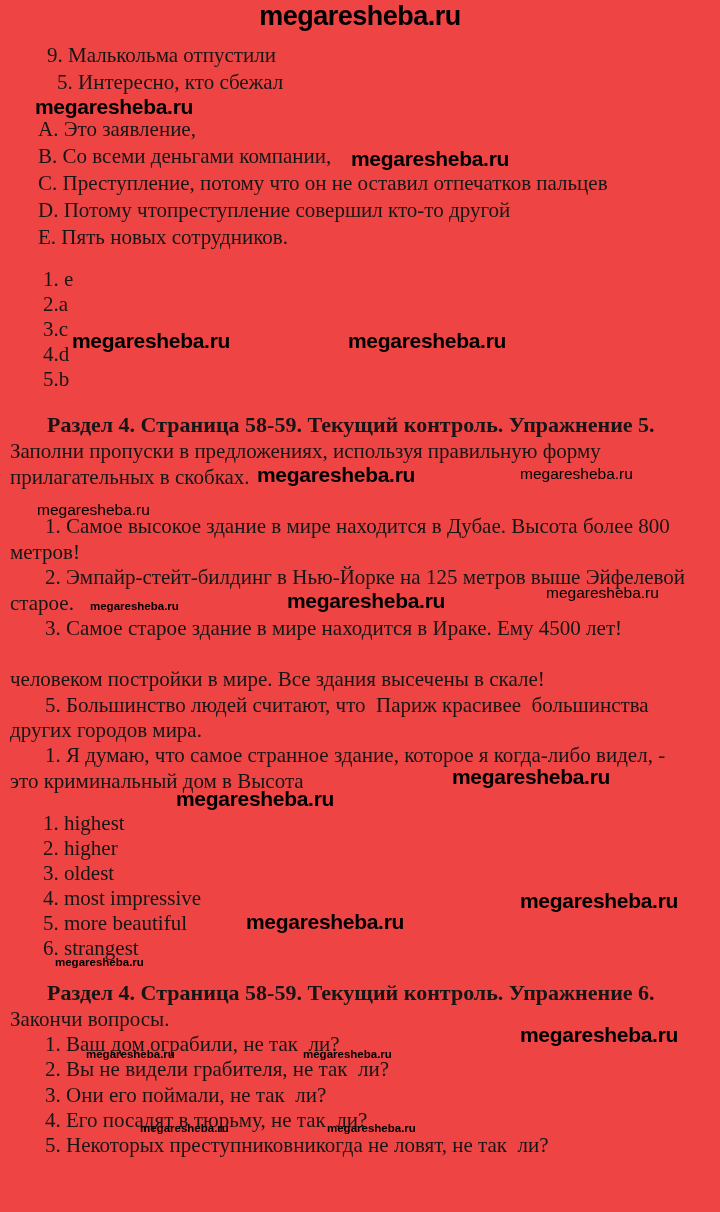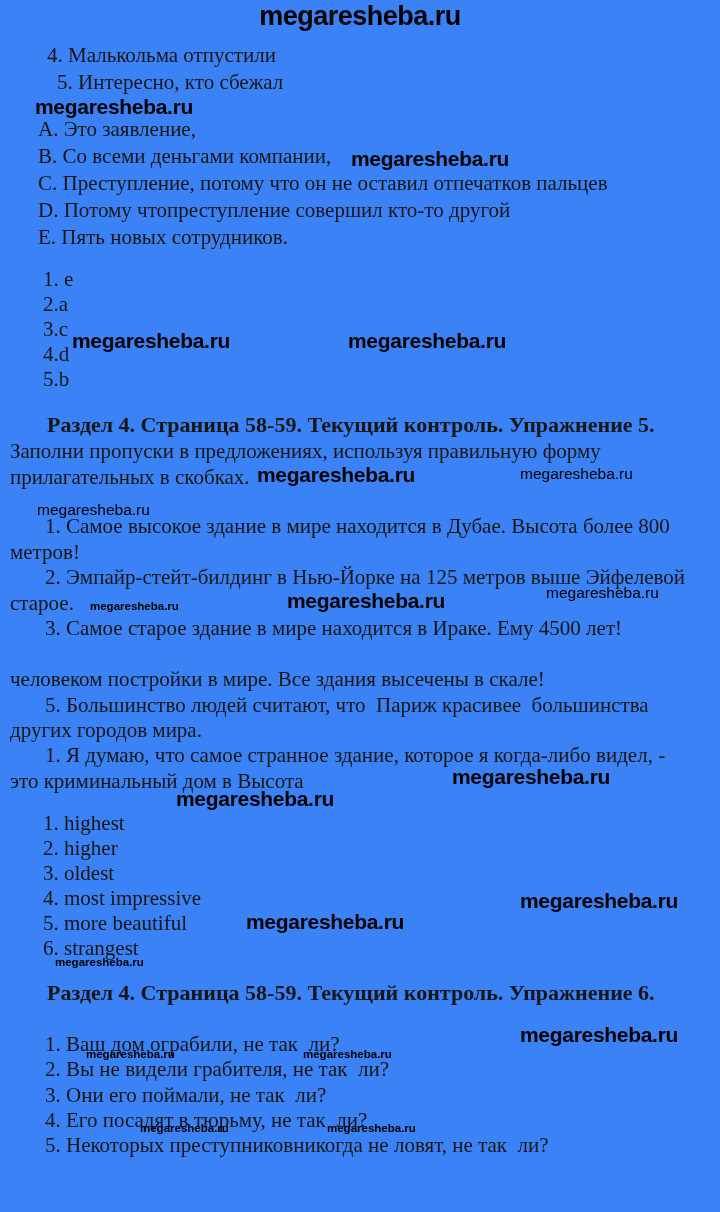--- a/index.html
+++ b/index.html
@@ -1,17 +1,17 @@
 <!DOCTYPE html>
 <html><head>
 <meta charset="utf-8">
 <style>
   html, body { margin:0; padding:0; background:#ffffff; }
   .page {
-    position:relative; width:720px; height:1212px; background:#3b82f6;
+    position:relative; width:720px; height:1212px; background:#ef4444;
     font-family:"Liberation Serif", serif; color:#161616; overflow:hidden;
   }
   .t  { position:absolute; font-size:21px; line-height:23px; white-space:pre; }
   .h  { position:absolute; font-size:22px; font-weight:bold; white-space:pre; }
   .wm, .wm-sm, .wm-rg, .site-top, .site-bottom {
     font-family:"Liberation Sans", sans-serif; color:#000000; white-space:pre;
   }
   .wm    { position:absolute; font-size:21px; font-weight:700; letter-spacing:-0.3px; }
   .wm-sm { position:absolute; font-size:11.5px; font-weight:700; }
   .wm-rg { position:absolute; font-size:15.5px; font-weight:400; }
@@ -24,21 +24,21 @@
     font-size:28px; font-weight:700;
   }
 </style>
 </head>
 <body>
 
 <div class="page">
 
   <div class="site-top">megaresheba.ru</div>
 
-  <div class="t" style="left:47px;top:44px">4. Малькольма отпустили</div>
+  <div class="t" style="left:47px;top:44px">9. Малькольма отпустили</div>
   <div class="t" style="left:57px;top:71px">5. Интересно, кто сбежал</div>
 
   <div class="wm" style="left:35px;top:95px">megaresheba.ru</div>
 
   <div class="t" style="left:38px;top:118px">A. Это заявление,</div>
   <div class="t" style="left:38px;top:145px">B. Со всеми деньгами компании,</div>
   <div class="wm" style="left:351px;top:147px">megaresheba.ru</div>
   <div class="t" style="left:38px;top:172px">C. Преступление, потому что он не оставил отпечатков пальцев</div>
   <div class="t" style="left:38px;top:199px">D. Потому чтопреступление совершил кто-то другой</div>
   <div class="t" style="left:38px;top:226px">E. Пять новых сотрудников.</div>
@@ -78,20 +78,21 @@
   <div class="t" style="left:43px;top:837px">2. higher</div>
   <div class="t" style="left:43px;top:862px">3. oldest</div>
   <div class="t" style="left:43px;top:887px">4. most impressive</div>
   <div class="wm" style="left:520px;top:889px">megaresheba.ru</div>
   <div class="t" style="left:43px;top:912px">5. more beautiful</div>
   <div class="wm" style="left:246px;top:910px">megaresheba.ru</div>
   <div class="t" style="left:43px;top:937px">6. strangest</div>
   <div class="wm-sm" style="left:55px;top:956px">megaresheba.ru</div>
 
   <div class="h" style="left:47px;top:980px">Раздел 4. Страница 58-59. Текущий контроль. Упражнение 6.</div>
+  <div class="t" style="left:10px;top:1008px">Закончи вопросы.</div>
   <div class="wm" style="left:520px;top:1023px">megaresheba.ru</div>
   <div class="t" style="left:45px;top:1033px">1. Ваш дом ограбили, не так  ли?</div>
   <div class="wm-sm" style="left:86px;top:1048px">megaresheba.ru</div>
   <div class="wm-sm" style="left:303px;top:1048px">megaresheba.ru</div>
   <div class="t" style="left:45px;top:1058px">2. Вы не видели грабителя, не так  ли?</div>
   <div class="t" style="left:45px;top:1084px">3. Они его поймали, не так  ли?</div>
   <div class="t" style="left:45px;top:1109px">4. Его посадят в тюрьму, не так  ли?</div>
   <div class="wm-sm" style="left:140px;top:1122px">megaresheba.ru</div>
   <div class="wm-sm" style="left:327px;top:1122px">megaresheba.ru</div>
   <div class="t" style="left:45px;top:1134px">5. Некоторых преступниковникогда не ловят, не так  ли?</div>

